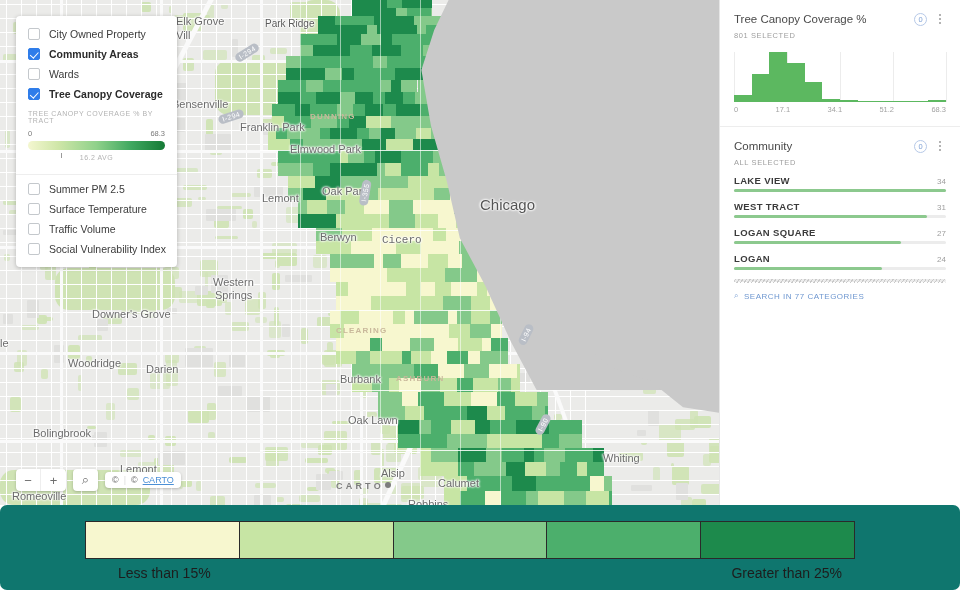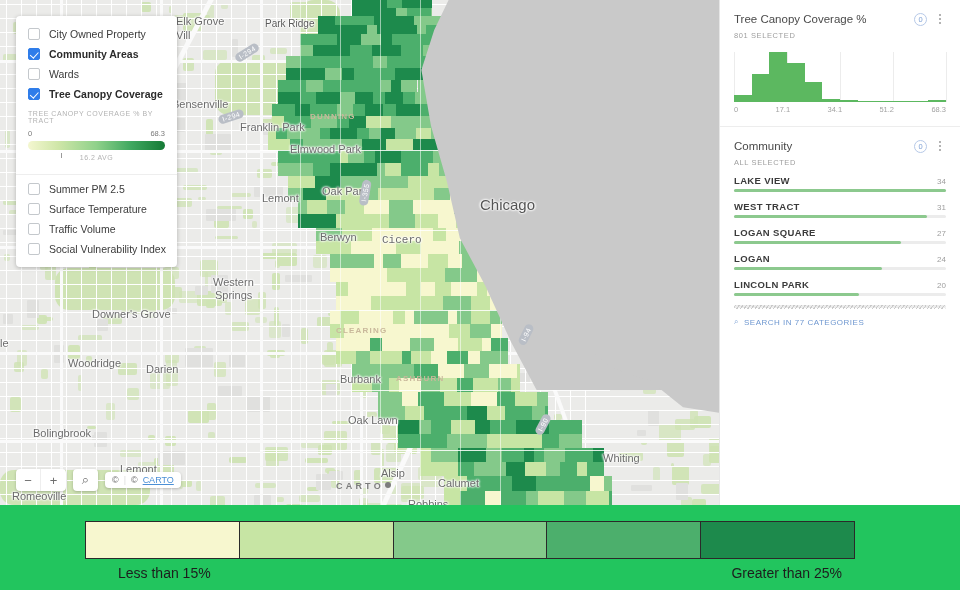--- a/index.html
+++ b/index.html
@@ -229,21 +229,21 @@
   }
   .search-link {
     display: flex; align-items: center; gap: 5px;
     color: #6e97d0; font-size: 8px; letter-spacing: .5px;
     margin-top: 4px; cursor: pointer; text-transform: uppercase;
   }
 
   
   #bottom-legend {
     position: absolute; left: 0; top: 505px;
-    width: 960px; height: 85px; background: #22c55e;
+    width: 960px; height: 85px; background: #0f766e; border-radius: 7px;
   }
   #legend-bar {
     position: absolute; left: 85px; top: 16px;
     width: 770px; height: 38px;
     display: flex; border: 1px solid #2a2a2a;
   }
   #legend-bar .swatch { flex: 1; border-right: 1px solid #2a2a2a; }
   #legend-bar .swatch:last-child { border-right: none; }
   .legend-cap {
     position: absolute; top: 60px; font-size: 14px; color: #1d1d1d;
@@ -1355,29 +1355,20 @@
           <div class="cat-row">
             <div class="cat-row-top">
               <span class="cat-name">LOGAN</span>
               <span class="cat-val">24</span>
             </div>
             <div class="cat-track">
               <div class="cat-fill" style="width: 70%;"></div>
             </div>
           </div>
           <div class="cat-row">
-            <div class="cat-row-top">
-              <span class="cat-name">LINCOLN PARK</span>
-              <span class="cat-val">20</span>
-            </div>
-            <div class="cat-track">
-              <div class="cat-fill" style="width: 59%;"></div>
-            </div>
-          </div>
-          <div class="cat-row">
             <div class="cat-track">
               <div class="cat-fill other" style="width: 100%;"></div>
             </div>
           </div>
         </div>
       <div class="search-link">
         <span>⌕</span>
         <span>SEARCH IN 77 CATEGORIES</span>
       </div>
     </div>

